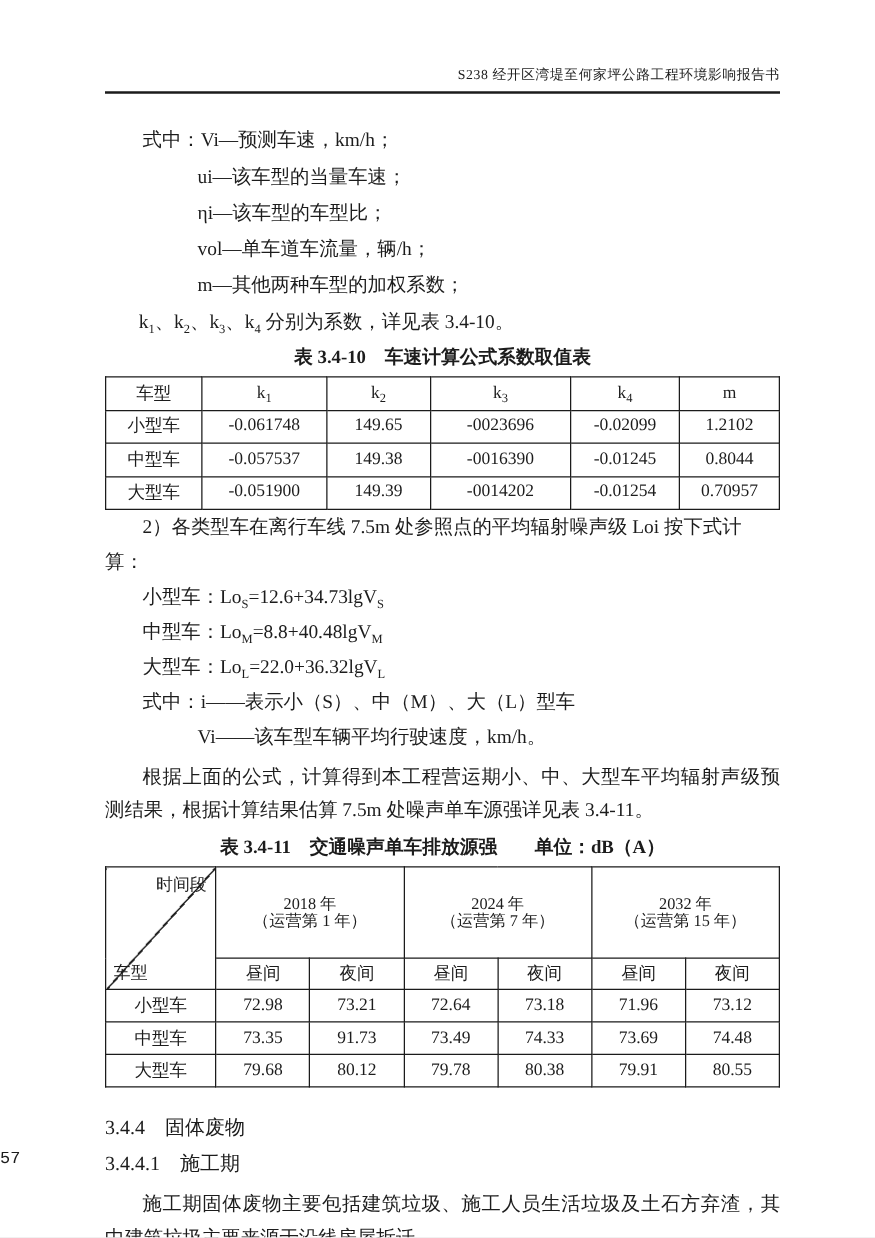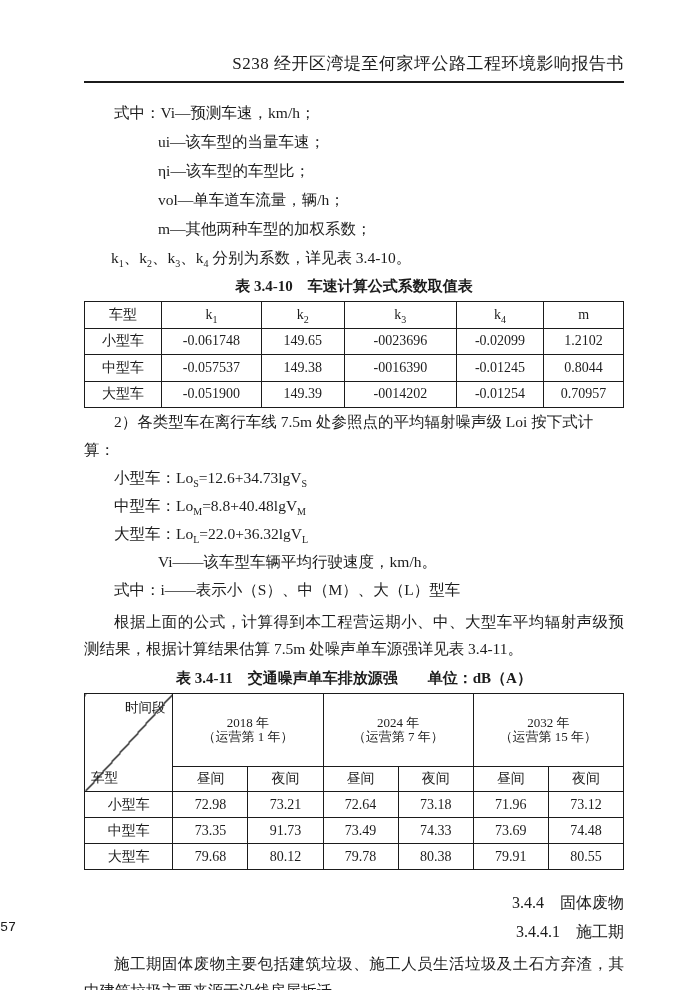--- a/index.html
+++ b/index.html
@@ -3,21 +3,21 @@
 <meta charset="utf-8">
 <style>
   html,body{margin:0;padding:0;background:#e8e8e8;}
   .page{
     position:relative;width:700px;height:990px;background:#ffffff;
     font-family:"Liberation Serif","DejaVu Serif",serif;color:#1c1c1c;
     overflow:hidden;margin:0 auto;
   }
   .header{
     position:absolute;left:84px;right:76px;top:52px;
-    text-align:right;font-size:17px;letter-spacing:.5px;
+    text-align:right;font-size:11px;letter-spacing:.5px;
     padding-bottom:6px;border-bottom:2px solid #1b1b1b;
   }
   .content{position:absolute;left:84px;right:76px;top:98px;}
   p{margin:0;}
   .line{font-size:15.5px;line-height:29px;}
   .indent{text-indent:30px;}
   .subitem{padding-left:74px;}
   .kline{text-indent:27px;}
   sub{font-size:10px;line-height:0;}
   .caption{
@@ -42,21 +42,21 @@
   .subhead td{height:22px;}
   .diag{
     position:relative;padding:0;
     background:linear-gradient(to bottom right,
       transparent calc(50% - 0.7px),#1b1b1b calc(50% - 0.7px),
       #1b1b1b calc(50% + 0.7px),transparent calc(50% + 0.7px));
     margin-left:40px;
   }
   .diag .top-label{position:absolute;top:5px;right:7px;font-size:13.5px;}
   .diag .bottom-label{position:absolute;bottom:4px;left:6px;font-size:13.5px;}
-  .heading{font-size:16px;line-height:29px;text-align:right;}
+  .heading{font-size:16px;line-height:29px;}
   .h1m{margin-top:18px;}
   .para-gap{margin-top:5px;}
   .page-number{
     position:absolute;left:0;width:632px;top:920px;
     font-size:13.5px;font-family:Liberation Mono, monospace;
   }
 </style>
 </head>
 <body>
 
@@ -121,22 +121,22 @@
         <td>0.70957</td>
       </tr>
     </tbody>
       </table>
 
     <div class="formula-block">
       <p class="line indent sec2">2）各类型车在离行车线 7.5m 处参照点的平均辐射噪声级 Loi 按下式计算：</p>
       <p class="line indent"><span>小型车：</span><span>Lo</span><sub>S</sub><span>=12.6+34.73lgV</span><sub>S</sub></p>
       <p class="line indent"><span>中型车：</span><span>Lo</span><sub>M</sub><span>=8.8+40.48lgV</span><sub>M</sub></p>
       <p class="line indent"><span>大型车：</span><span>Lo</span><sub>L</sub><span>=22.0+36.32lgV</span><sub>L</sub></p>
+      <p class="line indent tight">式中：i——表示小（S）、中（M）、大（L）型车</p>
       <p class="line subitem tight">Vi——该车型车辆平均行驶速度，km/h。</p>
-      <p class="line indent tight">式中：i——表示小（S）、中（M）、大（L）型车</p>
     </div>
 
     <p class="para indent para-gap">根据上面的公式，计算得到本工程营运期小、中、大型车平均辐射声级预测结果，根据计算结果估算 7.5m 处噪声单车源强详见表 3.4-11。</p>
 
     <p class="caption cap2">表 3.4-11　交通噪声单车排放源强　　单位：dB（A）</p>
 
     <table class="t2">
       <colgroup>
         <col style="width:16.4%">
         <col style="width:13.93%">

